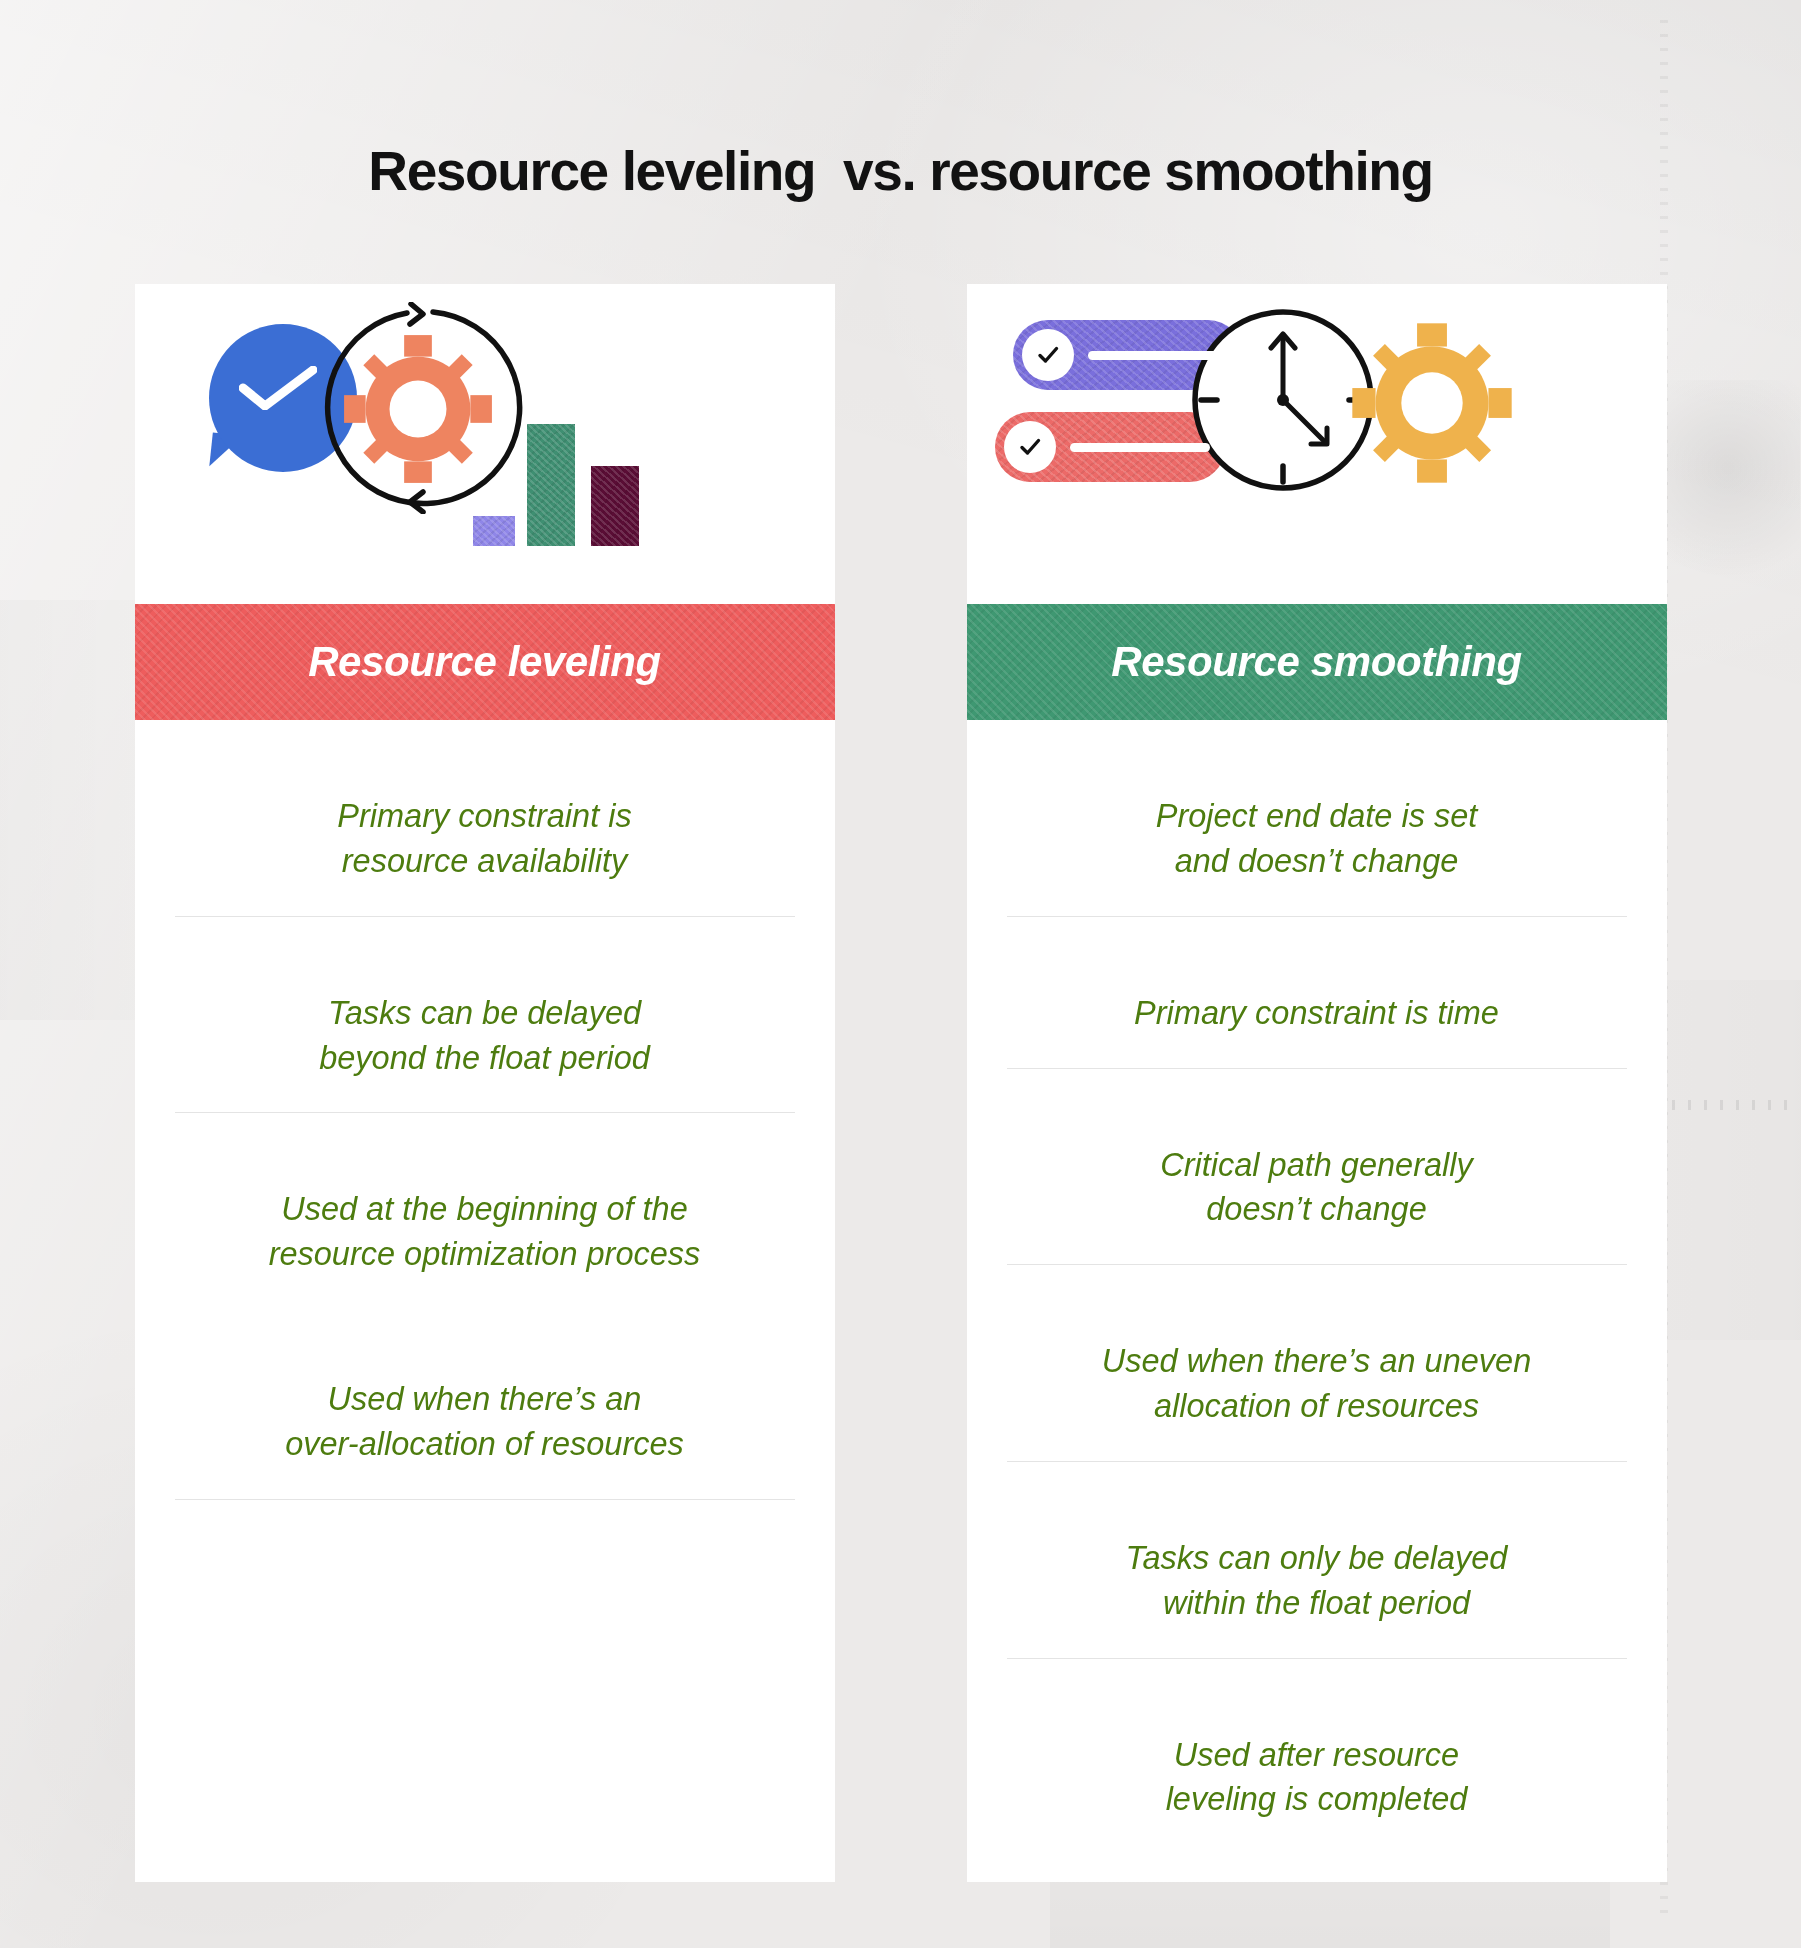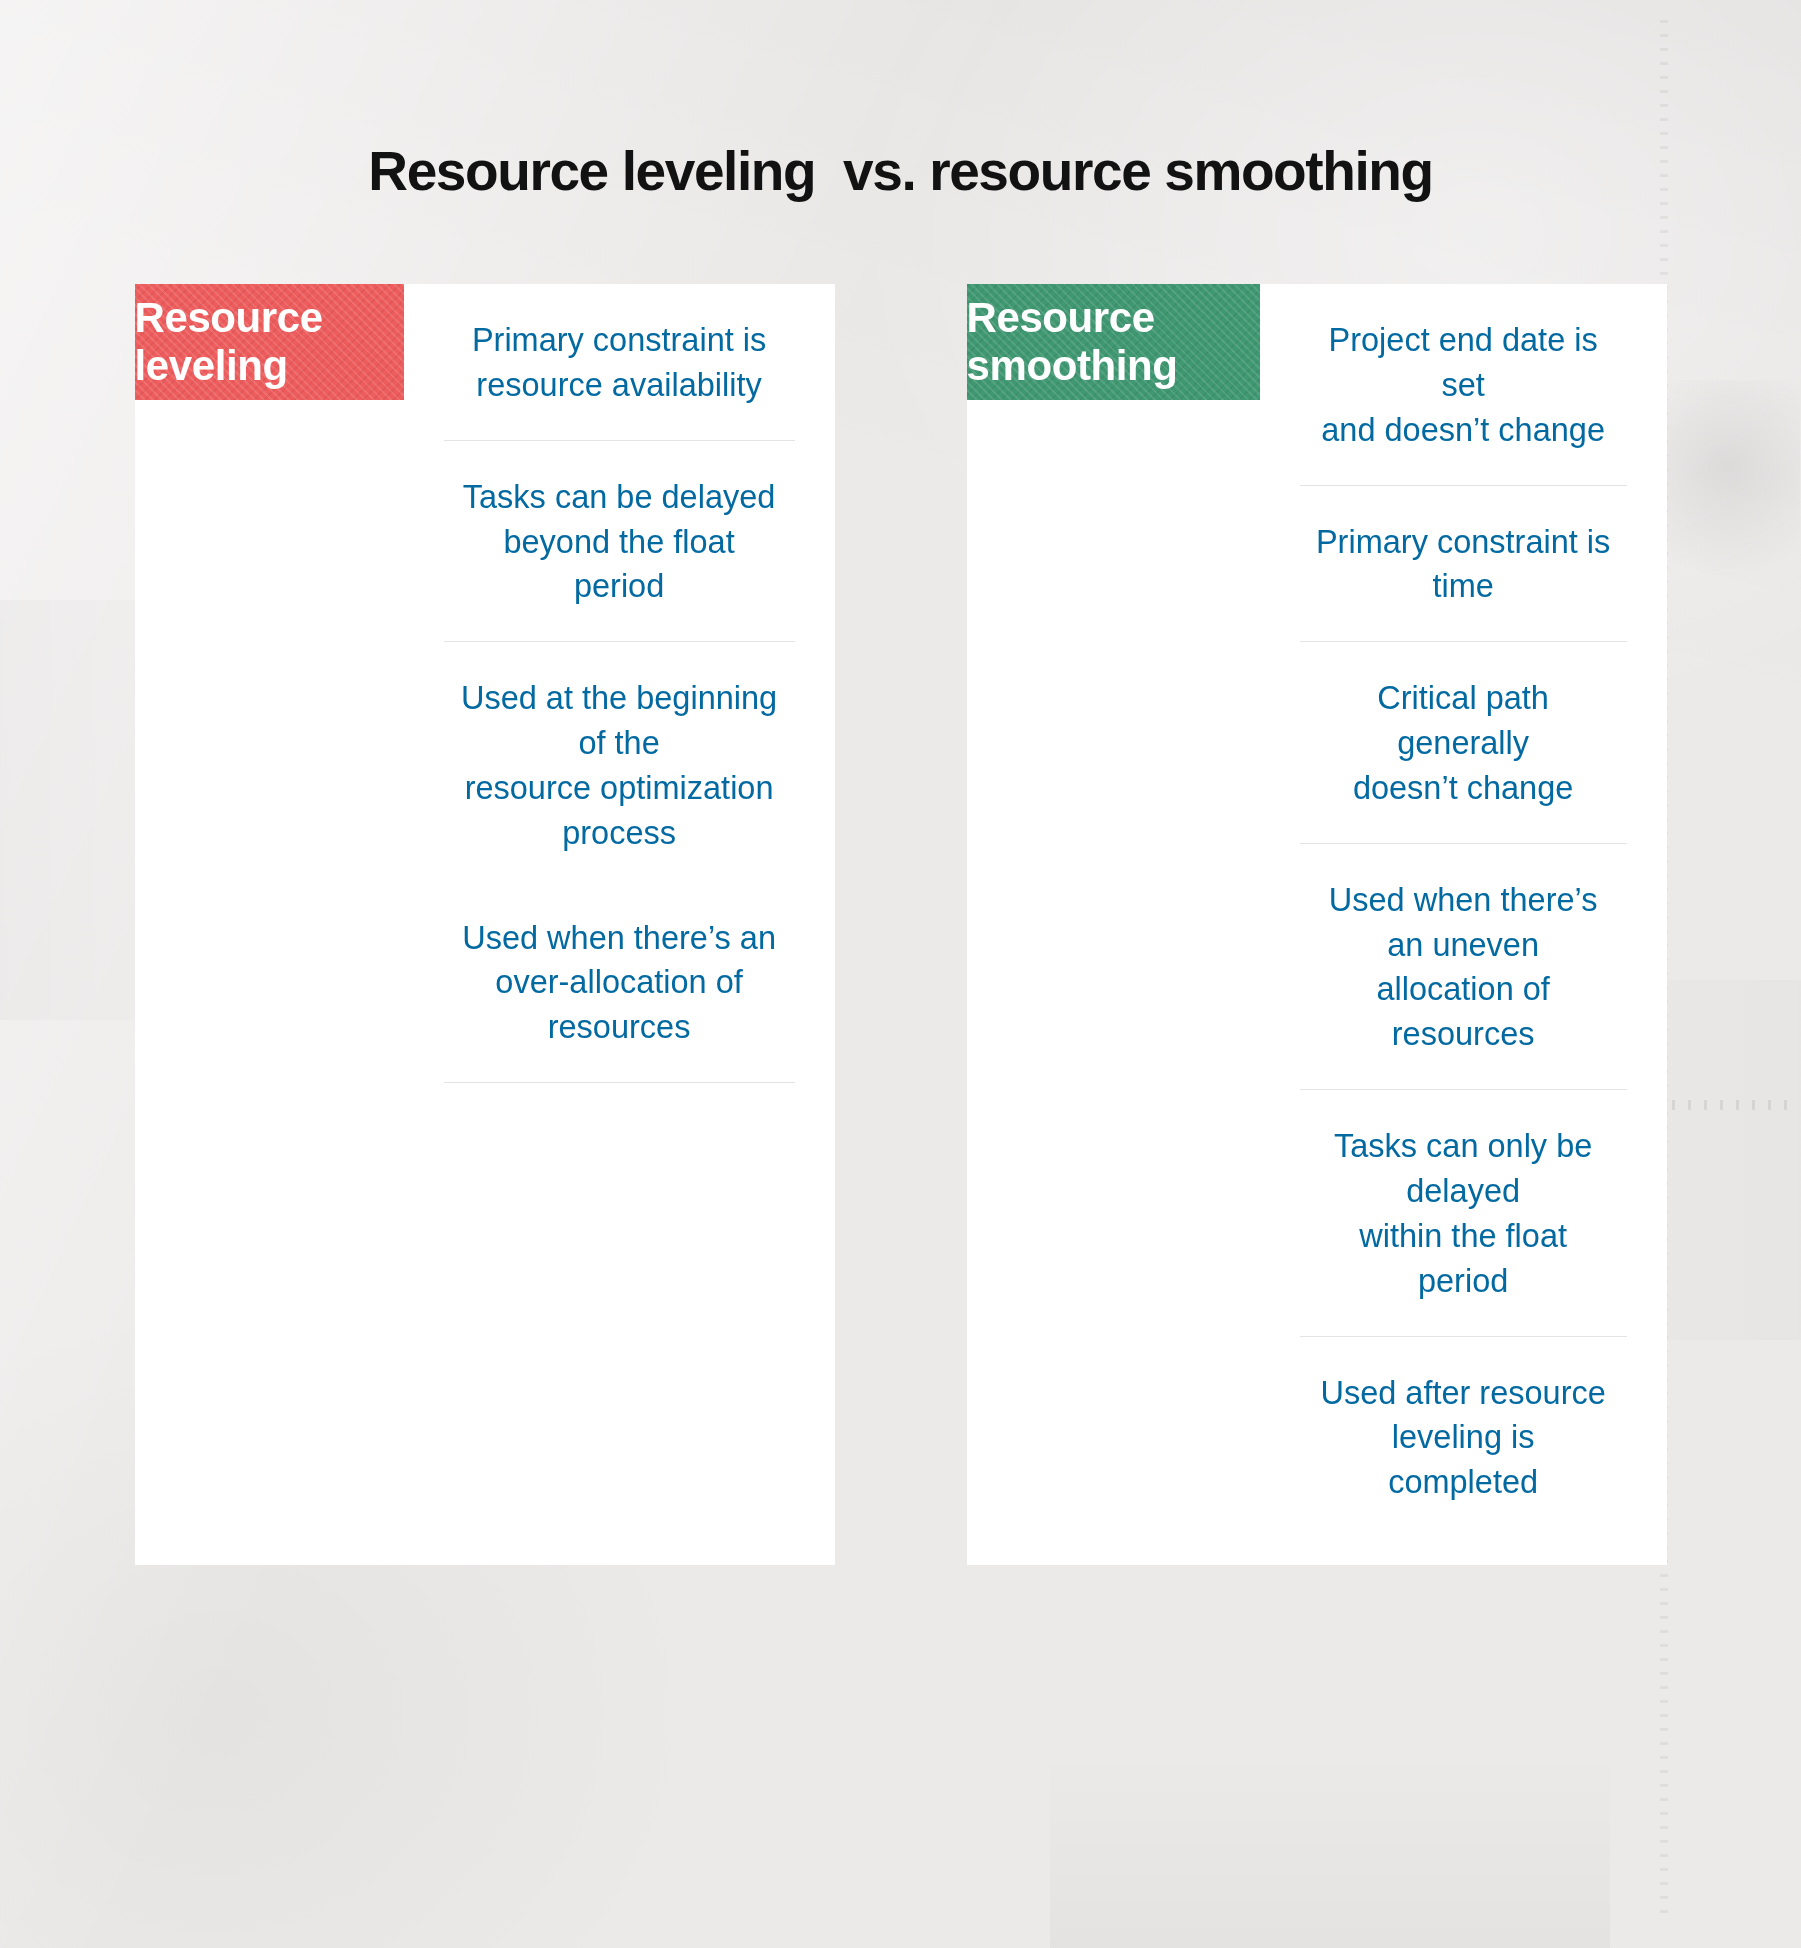--- a/index.html
+++ b/index.html
@@ -59,21 +59,22 @@
     width: 1801px;
     display: flex;
     justify-content: center;
     gap: 132px;
   }
 
   .card {
     width: 700px;
     background: #ffffff;
     display: flex;
-    flex-direction: row;
+    flex-direction: column;
+    font-style: italic;
   }
 
   .illustration {
     height: 320px;
     background: #ffffff;
     position: relative;
     overflow: hidden;
   }
 
   .band {
@@ -100,25 +101,26 @@
     letter-spacing: -0.4px;
     z-index: 2;
   }
 
   .rows {
     padding: 0 40px 34px 40px;
   }
   .row {
     font-size: 32.5px;
     line-height: 1.38;
-    color: #0369a1;
+    color: #4d7c0f;
     text-align: center;
     padding: 34px 14px 32px 14px;
     border-bottom: 1.5px solid #e4e4e4;
     white-space: pre-line;
+    margin-top: 40px;
   }
   .row.last {
     border-bottom: none;
     padding-bottom: 26px;
   }
 
   
   .speech-bubble {
     position: absolute;
     left: 74px;

